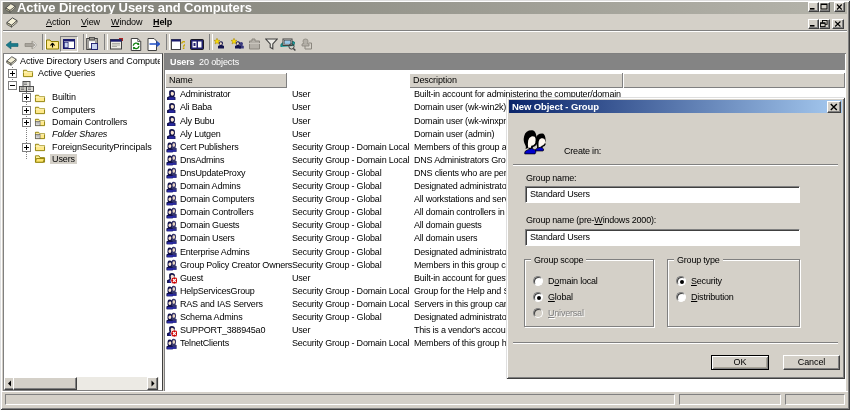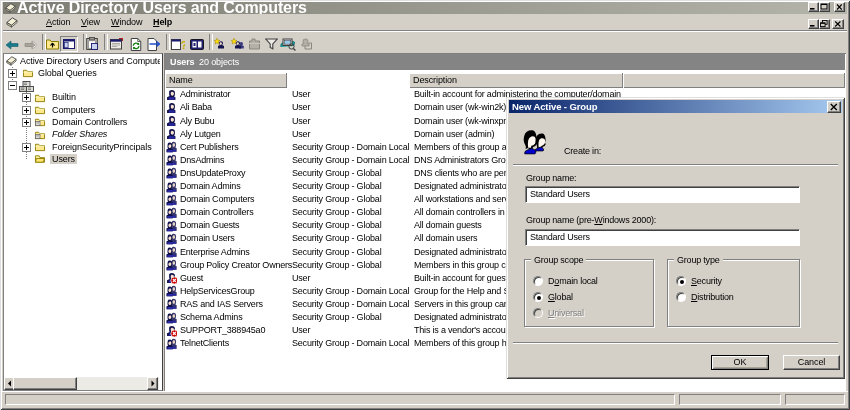--- a/index.html
+++ b/index.html
@@ -2,21 +2,21 @@
 <html><head><meta charset="utf-8">
 <style>
 html,body{margin:0;padding:0;}
 body{width:850px;height:410px;overflow:hidden;background:#D4D0C8;
  font-family:"Liberation Sans",sans-serif;font-size:9px;letter-spacing:-0.1px;color:#000;}
 .abs{position:absolute;}
 #win{position:relative;width:850px;height:410px;background:#D4D0C8;
  box-shadow:inset 1px 1px 0 #DFDFDF, inset -1px -1px 0 #404040, inset 2px 2px 0 #fff, inset -2px -2px 0 #808080;}
 .titlebar{left:3px;top:2px;width:844px;height:12px;
  background:linear-gradient(to right,#7D7D74,#B5B4AB);}
-.titletxt{left:17px;top:2px;width:500px;height:16px;line-height:12px;color:#fff;font-weight:bold;font-size:16px;white-space:nowrap;}
+.titletxt{left:17px;top:2px;width:500px;height:16px;line-height:12px;color:#fff;font-weight:bold;font-size:13px;white-space:nowrap;}
 .capbtn{background:#D4D0C8;border:1px solid;border-color:#fff #404040 #404040 #fff;box-shadow:inset -1px -1px 0 #808080;}
 .menubar{left:3px;top:14px;width:844px;height:16px;background:#D4D0C8;}
 .menuitem{top:16px;height:13px;line-height:13px;font-size:9px;white-space:nowrap;}
 .u{text-decoration:underline;}
 .toolbar{left:3px;top:31px;width:844px;height:21px;background:#D4D0C8;border-top:1px solid #fff;box-shadow:0 -1px 0 #808080;}
 .tsep{top:34px;width:2px;height:16px;border-left:1px solid #808080;border-right:1px solid #fff;}
 .treepanel{left:3px;top:53px;width:160px;height:338px;background:#fff;border:1px solid #808080;border-right:1px solid #404040;box-sizing:border-box;}
 .listpanel{left:164px;top:53px;width:682px;height:338px;background:#fff;border-top:1px solid #808080;border-left:1px solid #808080;box-sizing:border-box;overflow:hidden;}
 .hcell{top:0;height:15px;background:#D4D0C8;border-right:1px solid #808080;box-shadow:inset 0 1px 0 #fff,inset 1px 0 0 #fff,inset 0 -1px 0 #808080;box-sizing:border-box;line-height:15px;padding-left:4px;}
 .row{height:13px;line-height:13px;white-space:nowrap;letter-spacing:-0.2px;}
@@ -184,21 +184,21 @@
 <div class="abs treerow" style="left:20px;top:54.5px;width:140px;overflow:hidden">Active Directory Users and Computer</div>
 <div class="abs ebox" style="left:8px;top:68.8px"></div>
 <svg class="abs" style="left:8px;top:68.8px" width="9" height="9" viewBox="0 0 9 9">
       <path d="M2 4.5 h5" stroke="#000" stroke-width="1"></path>
       <path d="M4.5 2 v5" stroke="#000" stroke-width="1"></path>
     </svg>
 <svg class="abs" style="left:22px;top:68.3px" width="12" height="10" viewBox="0 0 12 11">
       <path d="M1 2.5 L4.5 2.5 L5.5 4 L11 4 L11 9.5 L1 9.5 Z" fill="#FFE98C" stroke="#8a7a00" stroke-width="1"></path>
       <path d="M1 4.6 L11 4.6" stroke="#fff8c8" stroke-width="1"></path>
     </svg>
-<div class="abs treerow" style="left:36px;top:66.8px;"><span style="padding:0 2px">Global Queries</span></div>
+<div class="abs treerow" style="left:36px;top:66.8px;"><span style="padding:0 2px">Active Queries</span></div>
 <div class="abs ebox" style="left:8px;top:81.1px"></div>
 <svg class="abs" style="left:8px;top:81.1px" width="9" height="9" viewBox="0 0 9 9">
       <path d="M2 4.5 h5" stroke="#000" stroke-width="1"></path>
     </svg>
 <svg class="abs" style="left:19px;top:80.6px" width="15" height="11" viewBox="0 0 15 11">
       <rect x="4" y="0.5" width="7" height="5" fill="#E0DFDA" stroke="#404040" stroke-width="0.9"></rect>
 <rect x="0.5" y="5.5" width="7" height="5" fill="#C8C7C0" stroke="#404040" stroke-width="0.9"></rect>
 <rect x="7.5" y="5.5" width="7" height="5" fill="#E0DFDA" stroke="#404040" stroke-width="0.9"></rect>
 <path d="M5 2 h3 M5 3.5 h3 M2 7 h3 M2 8.5 h3 M9 7 h3 M9 8.5 h3" stroke="#707070" stroke-width="0.8"></path>
     </svg>
@@ -478,21 +478,21 @@
     </svg>
 <div class="abs row" style="left:180px;top:337.2px;">TelnetClients</div>
 <div class="abs row" style="left:292px;top:337.2px;">Security Group - Domain Local</div>
 <div class="abs row" style="left:414px;top:337.2px;width:228px;overflow:hidden">Members of this group have access to Telnet Server on this system.</div>
 <div class="abs statusbar"></div>
 <div class="abs spanel" style="left:5px;top:394px;width:670px;box-sizing:border-box"></div>
 <div class="abs spanel" style="left:679px;top:394px;width:102px;box-sizing:border-box"></div>
 <div class="abs spanel" style="left:785px;top:394px;width:60px;box-sizing:border-box"></div>
 <div class="abs dlg"></div>
 <div class="abs dtitle" style="left:509px;top:100px"></div>
-<div class="abs dtxt" style="left:512px;top:100px;">New Active - Group</div>
+<div class="abs dtxt" style="left:512px;top:100px;">New Object - Group</div>
 <div class="abs capbtn" style="left:827px;top:101px;width:14px;height:12px;box-sizing:border-box"></div>
     <svg class="abs" style="left:827px;top:101px" width="14" height="12" viewBox="0 0 14 12">
       <path d="M3.8 3.0 L9.8 9.0 M9.8 3.0 L3.8 9.0" stroke="#000" stroke-width="1.4"></path>
     </svg>
 <svg class="abs" style="left:521px;top:128px" width="26" height="27" viewBox="0 0 25 25">
 <g>
 <path d="M11 1.8 Q4.5 1.5 3 7.5 Q1.8 12.5 4.2 16 Q5.2 17.5 4.4 19.8 L6.6 18.8 Q8.2 20.6 10.8 19.9 L11.6 17.8 Q14.4 17.2 15.4 14.2 L13.9 13.5 Q15.6 10.4 14.8 7.2 Q13.8 2 11 1.8 Z" fill="#000"></path>
 <path d="M10.0 7.6 Q13.4 6.9 14.2 9.8 Q15.0 12.5 13.4 14.6 Q12.0 16.4 9.9 16.6 L9.5 18.6 L6.9 18.6 Q6.3 14.8 6.9 11.5 Q7.5 8.3 10.0 7.6 Z" fill="#FFF8F0"></path>
 <path d="M13.0 10.4 L14.6 11.2 L13.4 12.2 Z" fill="#FFF8F0"></path>
 <path d="M20.6 4.8 Q15.4 4.6 14.2 9.4 Q13.2 13.4 15.1 16.2 Q15.9 17.4 15.3 19.2 L17 18.4 Q18.3 19.8 20.4 19.3 L21 17.6 Q23.2 17.1 24 14.7 L22.8 14.2 Q24.2 11.7 23.5 9.1 Q22.7 5 20.6 4.8 Z" fill="#000"></path>

